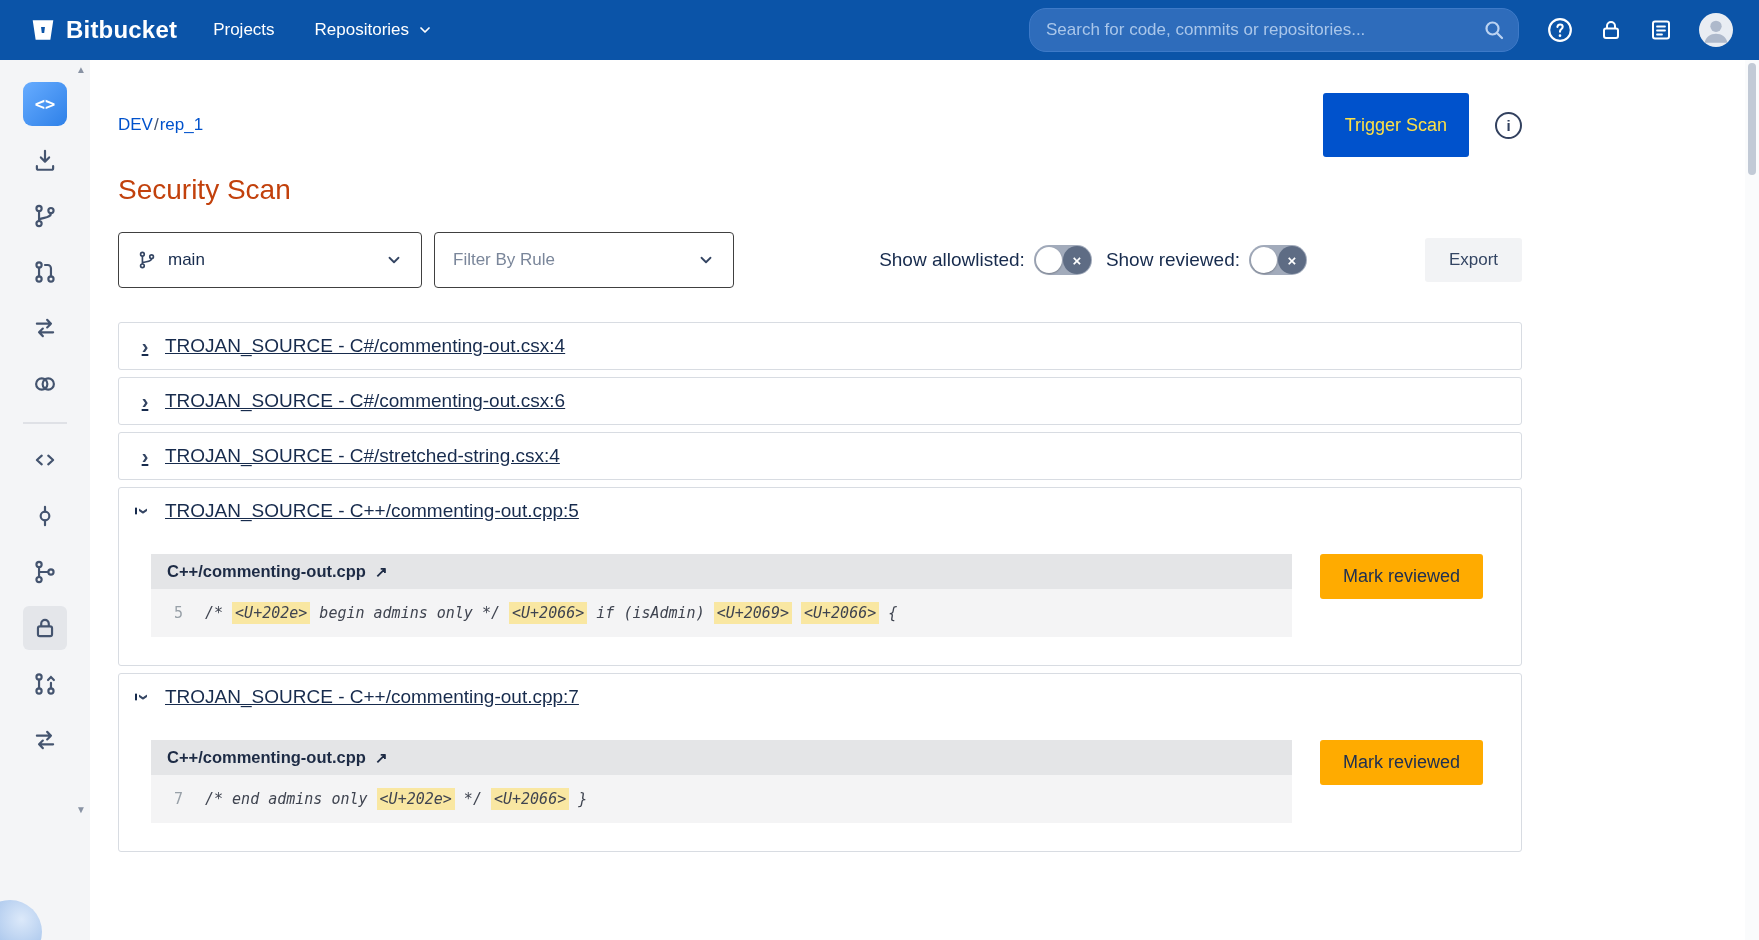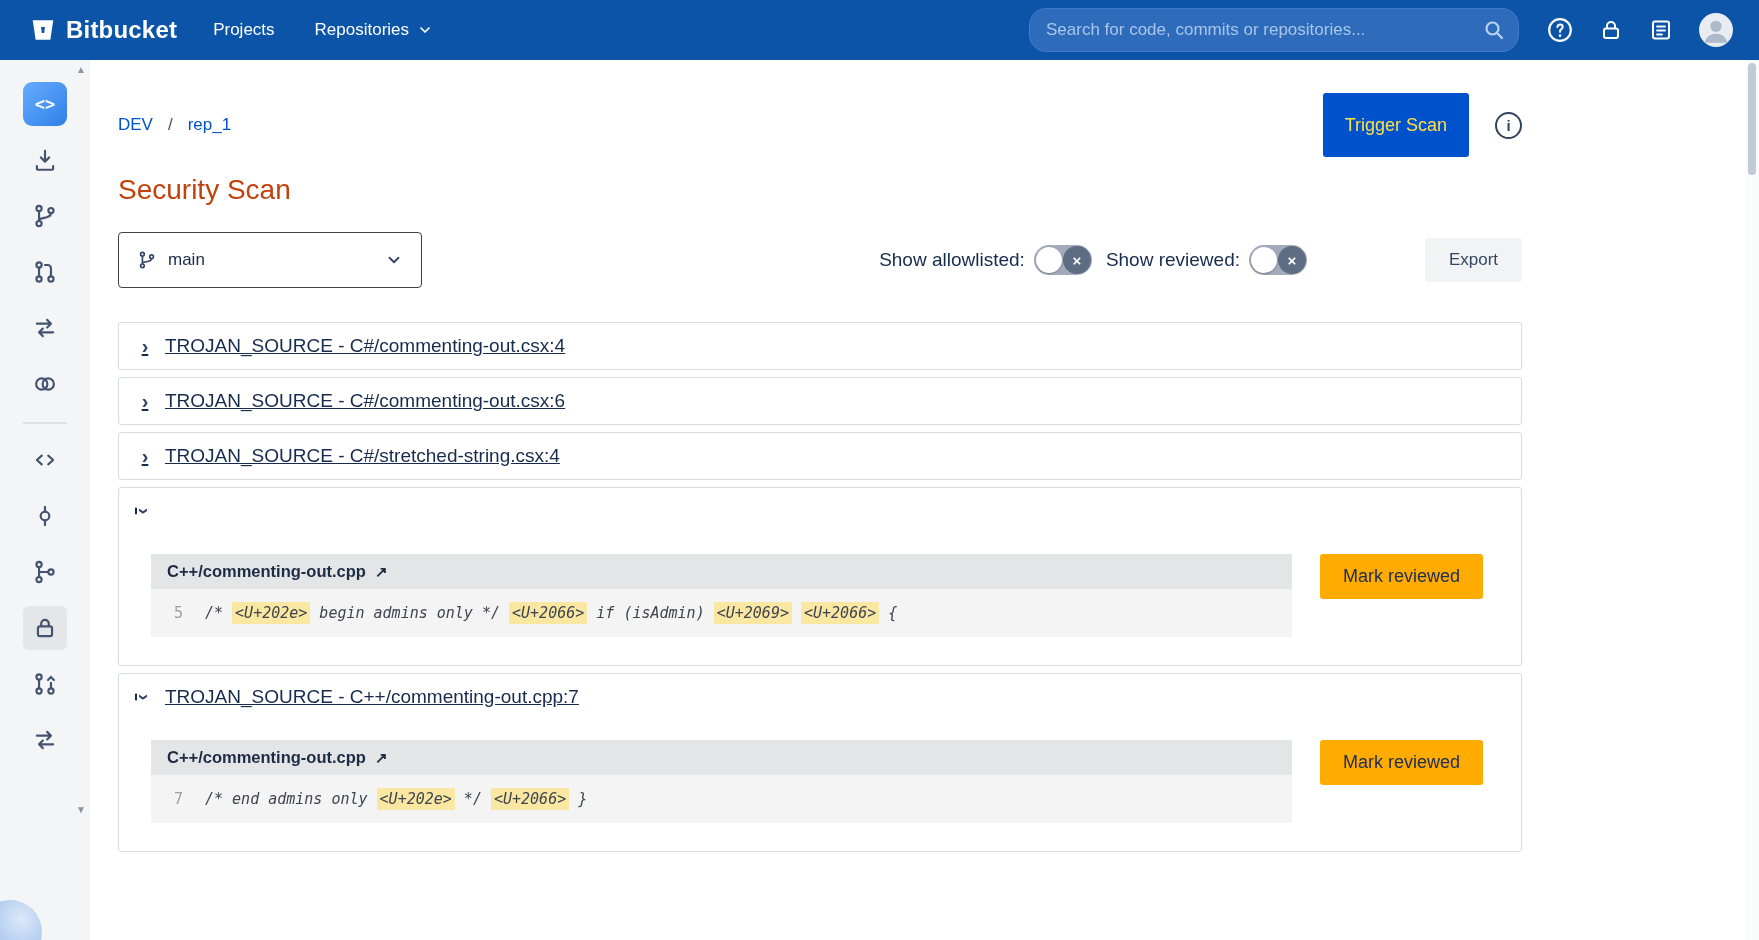--- a/index.html
+++ b/index.html
@@ -55,21 +55,21 @@
   .sb-scroll-up, .sb-scroll-down {
     position: absolute; right: 3px; width: 12px; height: 12px; color: #8993A4;
     font-size: 10px; line-height: 12px; text-align: center; cursor: pointer;
   }
   .sb-scroll-up { top: 4px; }
   .sb-scroll-down { bottom: 124px; }
   
   .main { position: absolute; top: 60px; left: 90px; width: 1655px; height: 880px; background: #fff; overflow: hidden; }
   .content { width: 1404px; margin-left: 28px; }
   .header-row { display: flex; align-items: center; margin-top: 33px; }
-  .breadcrumb { font-size: 17px; display: flex; align-items: center; gap: 15px; }
+  .breadcrumb { font-size: 17px; display: flex; align-items: center; gap: 1px; }
   .breadcrumb a { color: #0052CC; text-decoration: none; cursor: pointer; }
   .breadcrumb .sep { color: #42526E; }
   .header-actions { margin-left: auto; display: flex; align-items: center; gap: 26px; }
   .btn-primary {
     background: #0052CC; color: #fde047; border: none; border-radius: 3px;
     height: 64px; padding: 0 22px; font-size: 18px; cursor: pointer;
     font-family: "Liberation Sans", sans-serif;
   }
   .info-circle {
     width: 27px; height: 27px; border-radius: 50%; border: 2.5px solid #32415F;
@@ -314,20 +314,26 @@
           <circle cx="6.5" cy="5" r="2.2"></circle>
             <circle cx="6.5" cy="19" r="2.2"></circle>
             <circle cx="17.5" cy="8" r="2.2"></circle>
           <path d="M6.5 7.2v9.6M17.5 10.2c0 4-5.5 3.3-11 5"></path>
         </svg>
         <span>main</span>
         <svg class="chev" width="18" height="18" viewBox="0 0 24 24">
             <path d="M6 9l6 6 6-6" fill="none" stroke="#344563" stroke-width="2.4" stroke-linecap="round" stroke-linejoin="round"></path>
           </svg>
       </div>
+      <div class="select select-rule">
+        <span>Filter By Rule</span>
+        <svg class="chev" width="18" height="18" viewBox="0 0 24 24">
+            <path d="M6 9l6 6 6-6" fill="none" stroke="#344563" stroke-width="2.4" stroke-linecap="round" stroke-linejoin="round"></path>
+          </svg>
+      </div>
 
       <div class="toggles">
         <span class="toggle-label">Show allowlisted:</span>
         <span class="toggle">
           <span class="knob"></span>
           <span class="x-cap">×</span>
         </span>
         <span class="toggle-label">Show reviewed:</span>
         <span class="toggle">
           <span class="knob"></span>
@@ -356,20 +362,21 @@
         <section class="finding">
     <div class="finding-head">
       <span class="chevron"></span>
       <span class="finding-title">TROJAN_SOURCE - C#/stretched-string.csx:4</span>
     </div>
 
   </section>
         <section class="finding expanded">
     <div class="finding-head">
       <span class="chevron"></span>
+      <span class="finding-title">TROJAN_SOURCE - C++/commenting-out.cpp:5</span>
     </div>
     <div class="finding-body">
       <div class="code-block">
         <div class="code-header">
           <span>C++/commenting-out.cpp</span>
           <span class="ext-arrow">↗</span>
         </div>
         <div class="code-line">
           <span class="lineno">5</span>
           <span class="code-text"><span>/* </span><span class="hl">&lt;U+202e&gt;</span><span> begin admins only */ </span><span class="hl">&lt;U+2066&gt;</span><span> if (isAdmin) </span><span class="hl">&lt;U+2069&gt;</span><span> </span><span class="hl">&lt;U+2066&gt;</span><span> {</span></span>

